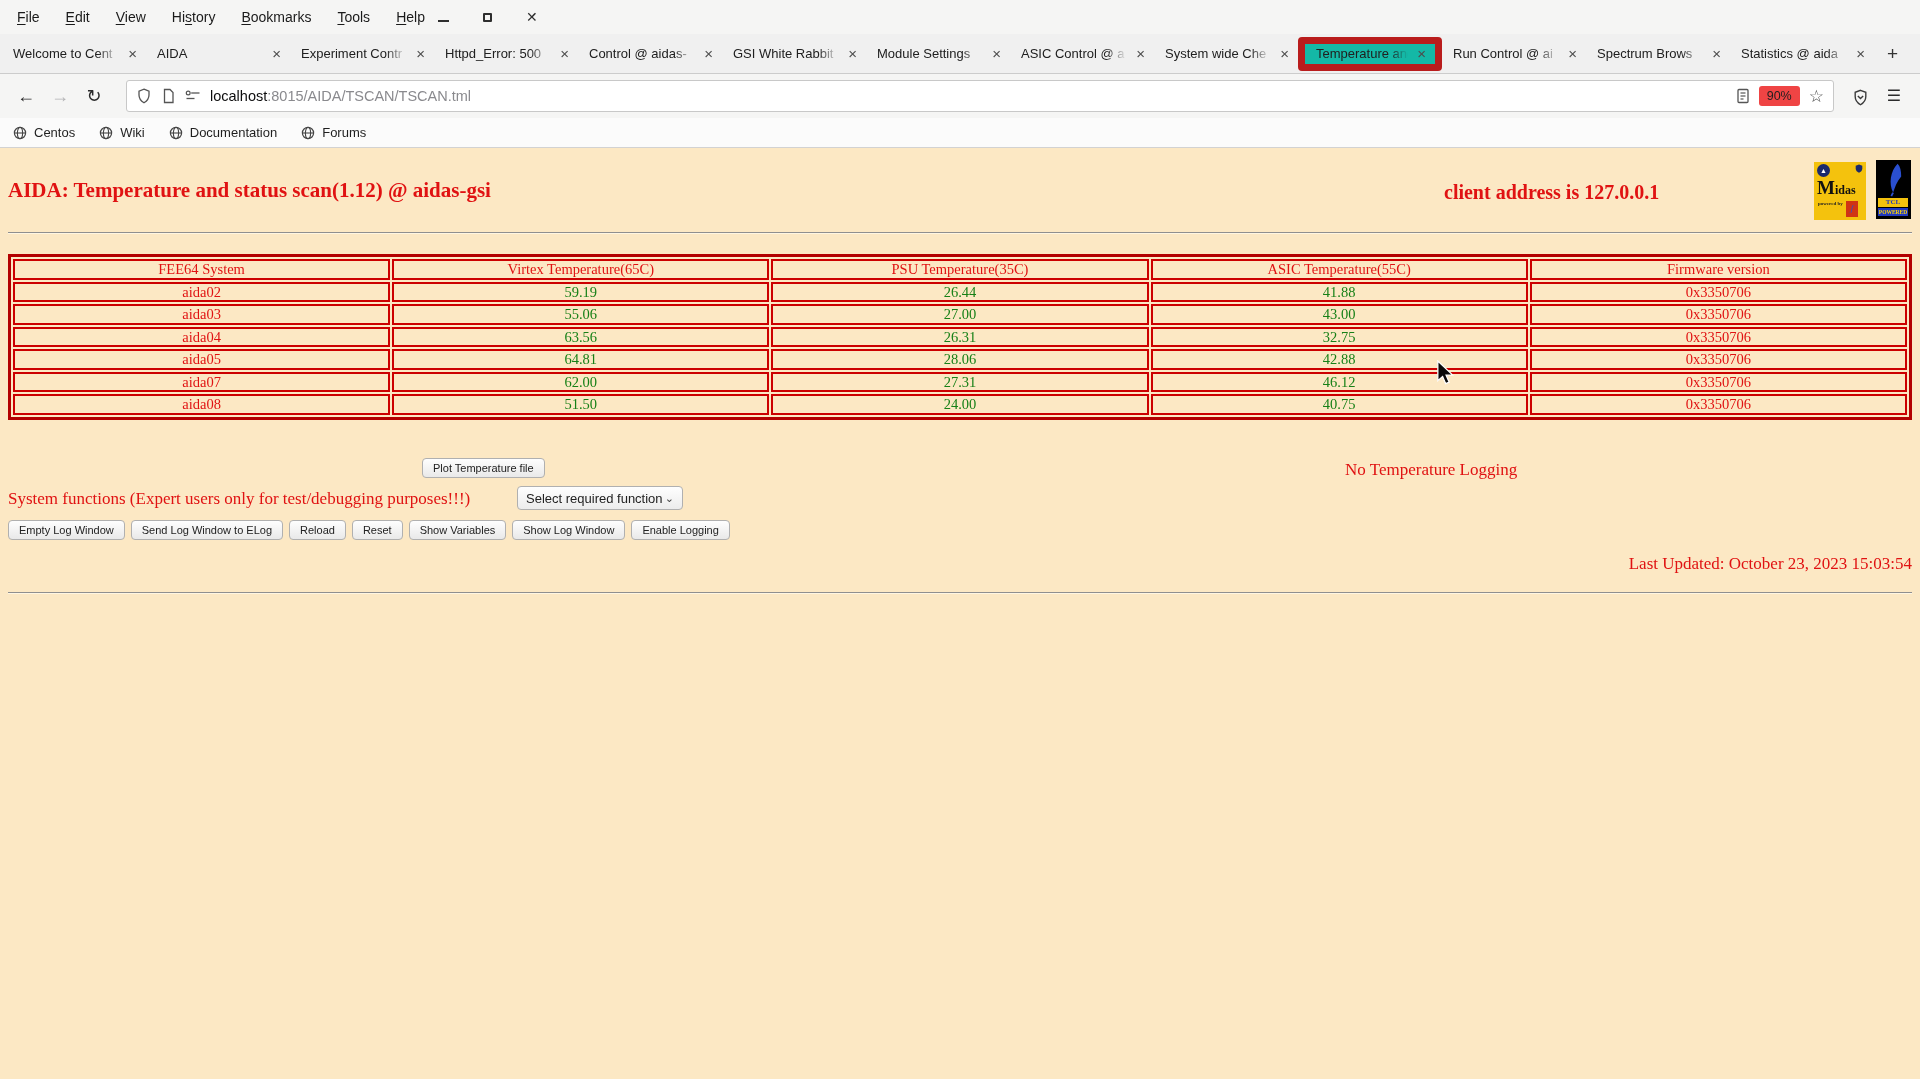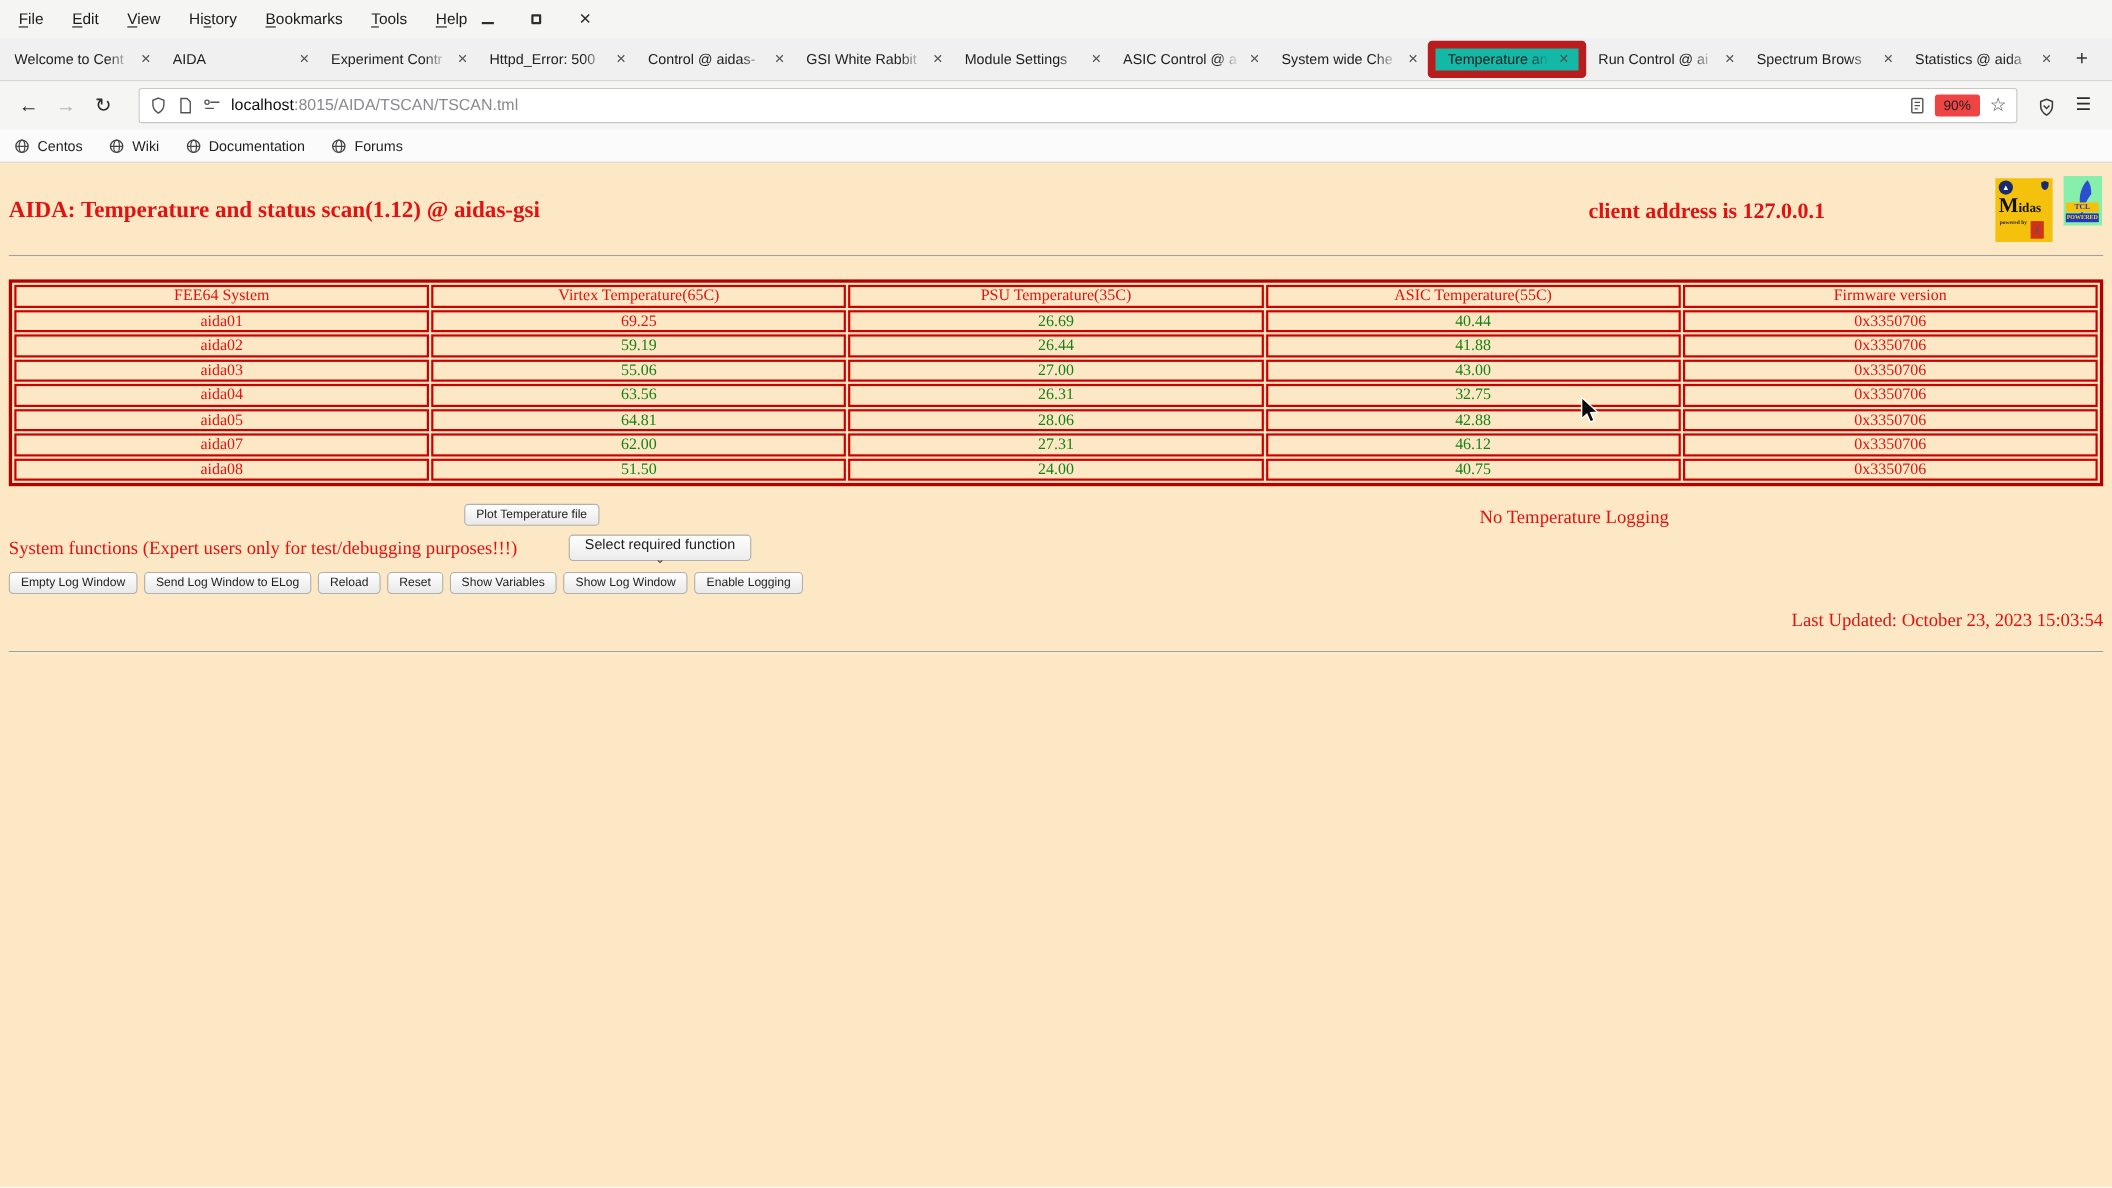--- a/index.html
+++ b/index.html
@@ -63,21 +63,21 @@
   .logo.midas{left:1814px;top:14px;width:52px;height:58px;background:#f4c20d;padding:1px;}
   .midas-circle{position:absolute;left:3px;top:2px;width:13px;height:13px;border-radius:50%;
                 background:#1b2a6b;color:#fff;font-size:7px;display:flex;align-items:center;justify-content:center;}
   .midas-shield{position:absolute;right:3px;top:2px;}
   .midas-name{position:absolute;left:3px;top:15px;font-family:Liberation Serif, serif;
               font-weight:bold;color:#111;font-size:12px;letter-spacing:0;}
   .midas-name .m{font-size:19px;}
   .midas-sub{position:absolute;left:4px;top:39px;font-size:5px;color:#222;font-weight:bold;}
   .midas-mini{position:absolute;right:8px;bottom:3px;width:12px;height:16px;background:#d03414;
               color:#2a4fd0;font-size:9px;text-align:center;line-height:14px;font-style:italic;}
-  .logo.tcl{left:1876px;top:12px;width:35px;height:45px;background:#86efac;padding:1px;}
+  .logo.tcl{left:1876px;top:12px;width:35px;height:59px;background:#000000;padding:1px;}
   .tcl-feather{position:absolute;left:6px;top:2px;}
   .tcl-label1{position:absolute;left:2px;bottom:12px;width:30px;background:#f4c20d;color:#2038c0;
               font-size:7px;font-weight:bold;text-align:center;line-height:9px;}
   .tcl-label2{position:absolute;left:2px;bottom:3px;width:30px;background:#2038c0;color:#ffd700;
               font-size:5.5px;font-weight:bold;text-align:center;line-height:8px;}
 
   .rule{position:absolute;left:8px;right:8px;height:0;border:none;
         border-top:1px solid #8f8f8f;border-bottom:1px solid #fff6e2;margin:0;}
   .rule1{top:84px;}
   .rule2{top:444px;}
@@ -91,21 +91,21 @@
   .tscan td.c-green{color:var(--green);}
 
   .btn{background:linear-gradient(#fefefe,#e9e9e9);border:1px solid #b0b0b0;border-radius:4px;
        font-size:11px;color:#222;padding:3px 10px;font-family:"Liberation Sans","DejaVu Sans",sans-serif;}
   .plot{position:absolute;left:422px;top:310px;}
   .nolog{position:absolute;left:1345px;top:312px;font-size:17px;color:var(--red);}
   .sysfunc{position:absolute;left:8px;top:341px;font-size:17px;color:var(--red);}
   .select{position:absolute;left:517px;top:338px;width:166px;height:24px;
           background:linear-gradient(#fefefe,#ececec);border:1px solid #b0b0b0;border-radius:4px;
           display:flex;align-items:center;justify-content:space-between;padding:0 8px;
-          font-family:"Liberation Sans","DejaVu Sans",sans-serif;font-size:13px;color:#222;flex-direction:column;}
+          font-family:"Liberation Sans","DejaVu Sans",sans-serif;font-size:13px;color:#222;}
   .select .chev{font-size:11px;color:#444;}
   .logbtns{position:absolute;left:8px;top:372px;display:flex;gap:6px;}
   .updated{position:absolute;right:8px;top:406px;font-size:17px;color:var(--red);}
 
   .cursor{position:absolute;left:1436px;top:360px;pointer-events:none;}
 </style>
 </head>
 <body>
 
 <div class="window">
@@ -288,27 +288,20 @@
           <tr>
             <th>FEE64 System</th>
             <th>Virtex Temperature(65C)</th>
             <th>PSU Temperature(35C)</th>
             <th>ASIC Temperature(55C)</th>
             <th>Firmware version</th>
           </tr>
         </thead>
       <tbody>
           <tr>
-            <td class="c-red">aida01</td>
-            <td class="c-red">69.25</td>
-            <td class="c-green">26.69</td>
-            <td class="c-green">40.44</td>
-            <td class="c-red">0x3350706</td>
-          </tr>
-          <tr>
             <td class="c-red">aida02</td>
             <td class="c-green">59.19</td>
             <td class="c-green">26.44</td>
             <td class="c-green">41.88</td>
             <td class="c-red">0x3350706</td>
           </tr>
           <tr>
             <td class="c-red">aida03</td>
             <td class="c-green">55.06</td>
             <td class="c-green">27.00</td>

